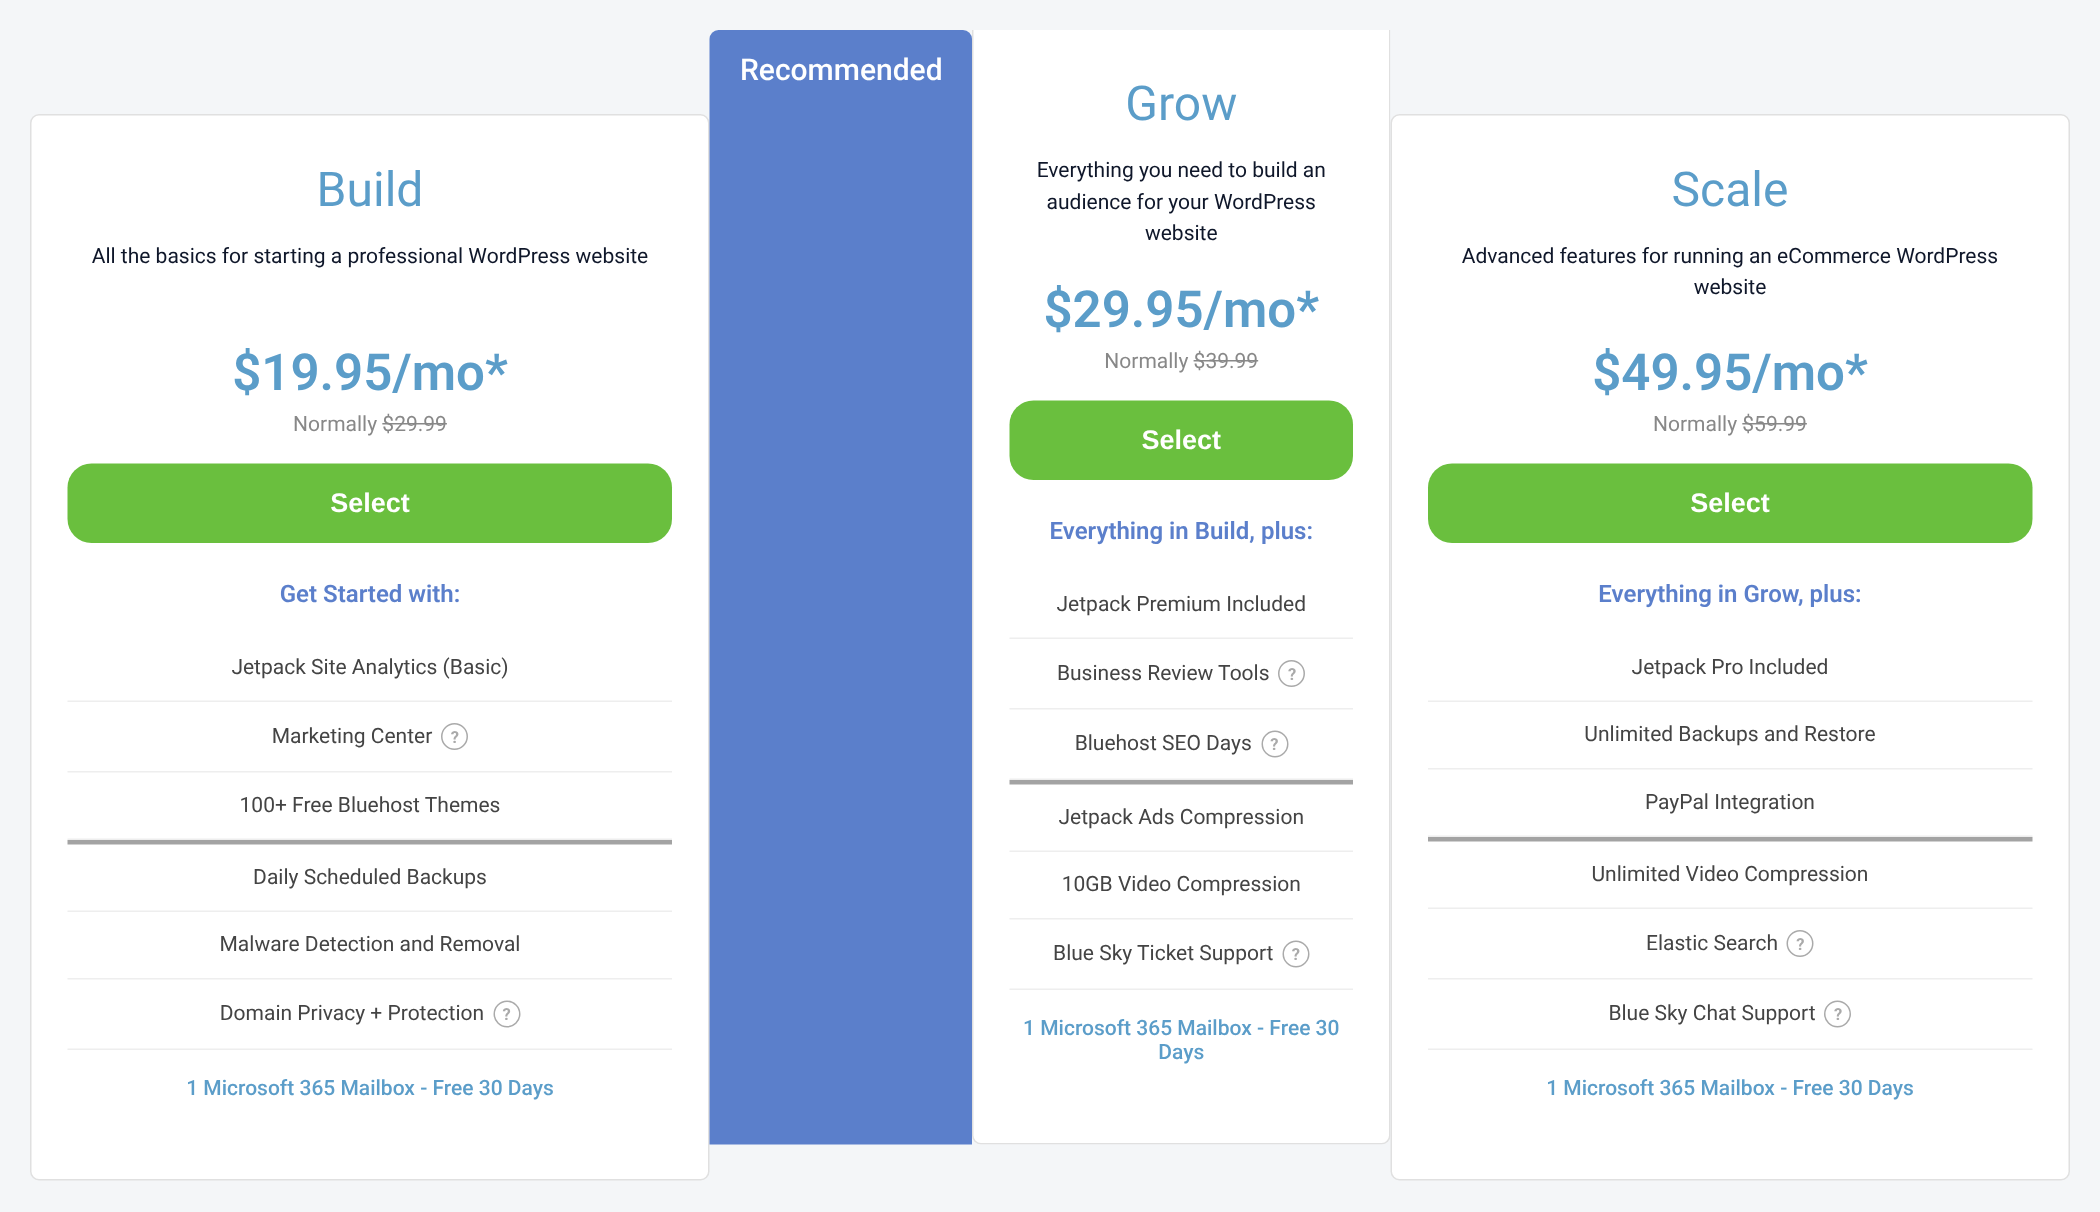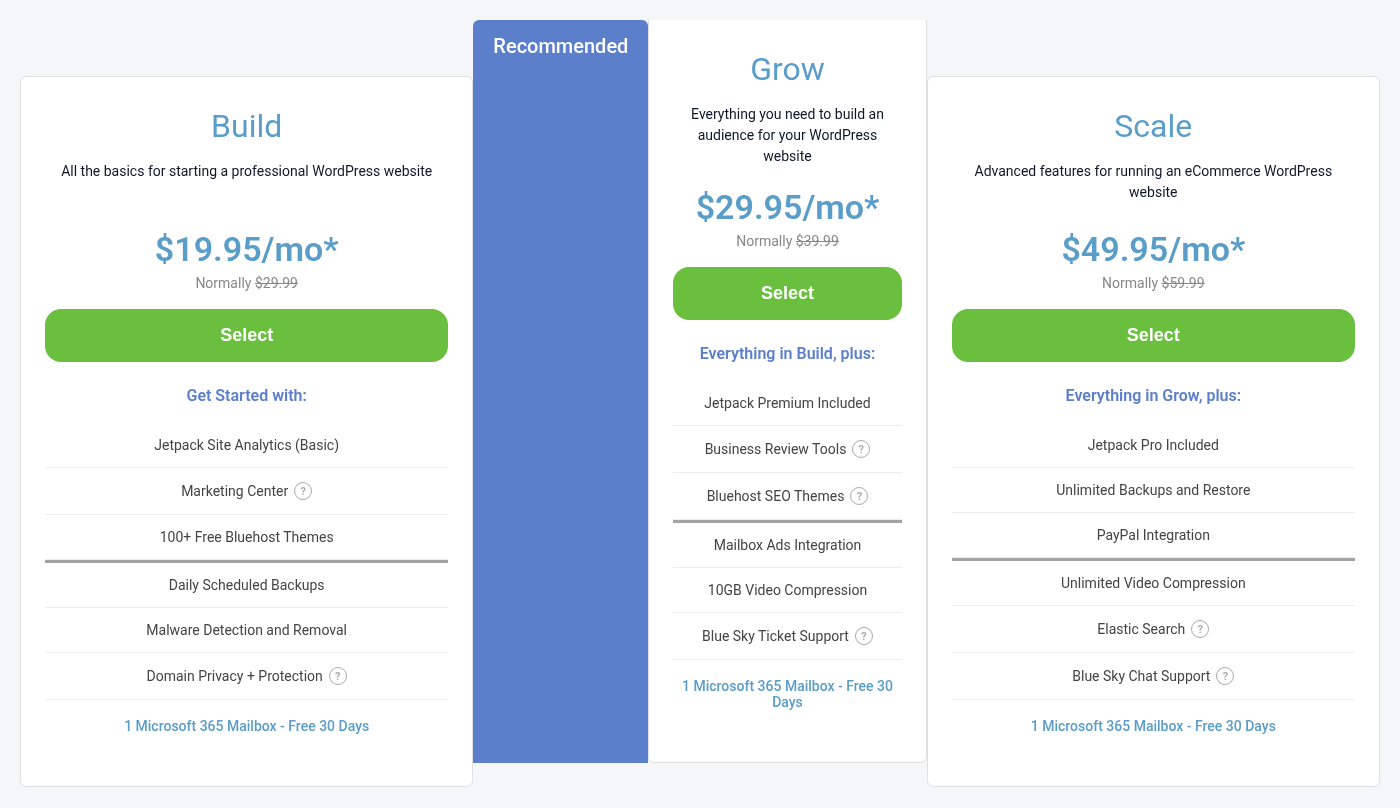--- a/index.html
+++ b/index.html
@@ -207,25 +207,25 @@
         <button class="select-btn">Select</button>
         <div class="plan-section-title">Everything in Build, plus:</div>
         <div class="feature-item">
           <span>Jetpack Premium Included</span>
         </div>
         <div class="feature-item">
           <span>Business Review Tools</span>
           <span class="help-icon">?</span>
         </div>
         <div class="feature-item">
-          <span>Bluehost SEO Themes</span>
+          <span>Bluehost SEO Days</span>
           <span class="help-icon">?</span>
         </div>
         <div class="feature-item divider-feature">
-          <span>Mailbox Ads Integration</span>
+          <span>Jetpack Ads Compression</span>
         </div>
         <div class="feature-item">
           <span>10GB Video Compression</span>
         </div>
         <div class="feature-item">
           <span>Blue Sky Ticket Support</span>
           <span class="help-icon">?</span>
         </div>
         <div class="feature-item link-feature">
           <span>1 Microsoft 365 Mailbox - Free 30 Days</span>

